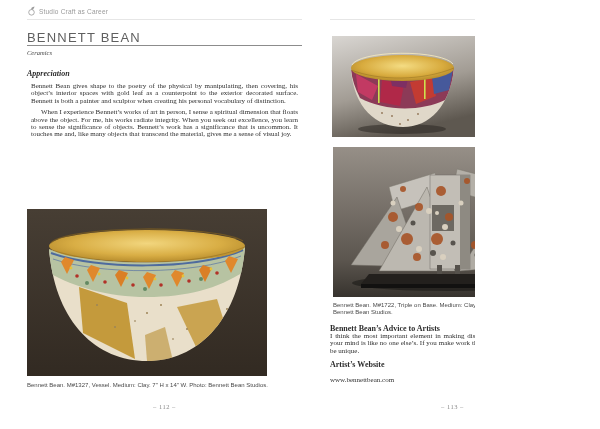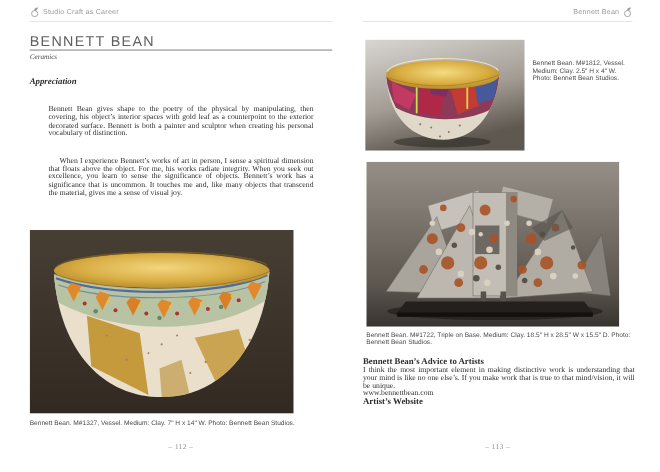--- a/index.html
+++ b/index.html
@@ -1,57 +1,57 @@
 <!DOCTYPE html>
 <html><head>
 <meta charset="utf-8">
 <style>
   html,body{margin:0;padding:0;background:#ffffff;}
   .spread{
-    position:relative;width:600px;height:429px;background:#ffffff;
+    position:relative;width:475px;height:429px;background:#ffffff;
     font-family:"Liberation Serif",serif;color:#333;overflow:hidden;
   }
   
   .running-head{position:absolute;top:6px;display:flex;align-items:center;gap:3px;
     font-family:"Liberation Sans",sans-serif;font-size:6.5px;color:#9a9a9a;letter-spacing:.2px;}
   .running-head.left{left:27px;}
   .running-head.right{left:330px;width:245px;justify-content:flex-end;}
   .head-rule{position:absolute;top:19px;height:1px;background:#e6e6e6;}
   .head-rule.left{left:27px;width:275px;}
   .head-rule.right{left:330px;width:245px;}
   .logo{width:9px;height:10px;flex:0 0 auto;}
   
   .title{position:absolute;left:27px;top:30px;width:275px;
     font-family:"Liberation Sans",sans-serif;font-size:13px;letter-spacing:1.2px;color:#5f5f5f;}
   .title-rule{position:absolute;left:27px;top:45px;width:275px;height:1px;background:#8c8c8c;}
   .subtitle{position:absolute;left:27px;top:49px;font-style:italic;font-size:6.5px;color:#444;}
   .sec-heading{position:absolute;font-weight:bold;font-size:8px;color:#2e2e2e;}
   .appr-heading{left:27px;top:69px;font-style:italic;}
   .body-copy{position:absolute;left:27px;top:79px;width:275px;font-size:7px;line-height:7.4px;
     text-align:justify;color:#2f2f2f;}
-  .body-copy p{margin:17px;}
+  .body-copy p{margin:4px;}
   .body-copy p.indent{text-indent:10px;}
   figure{margin:0;padding:0;position:absolute;}
   .fig-left{left:27px;top:209px;width:240px;height:167px;}
   .caption{position:absolute;font-family:"Liberation Sans",sans-serif;font-size:6px;
     line-height:7.2px;color:#4a4a4a;}
   .caption-left{left:27px;top:382px;width:275px;}
   .caption-rt{left:484px;top:55px;width:86px;}
   .caption-rb{left:333px;top:302px;width:250px;}
   .pagenum{position:absolute;top:403px;font-size:6.5px;letter-spacing:.5px;color:#8a8a8a;text-align:center;}
   .pagenum.left{left:27px;width:275px;}
   .pagenum.right{left:330px;width:245px;}
   
   .fig-rt{left:332px;top:36px;width:145px;height:101px;}
   .fig-rb{left:333px;top:147px;width:230px;height:150px;}
   .advice-heading{left:330px;top:324px;}
   .advice-copy{position:absolute;left:330px;top:333px;width:247px;font-size:7px;line-height:7.4px;
     text-align:justify;color:#2f2f2f;}
   .website-heading{left:330px;top:360px;text-align:center;}
-  .website-url{position:absolute;left:330px;top:353px;font-size:7px;color:#2f2f2f;}
+  .website-url{position:absolute;left:330px;top:376px;font-size:7px;color:#2f2f2f;}
   svg{display:block;}
 </style>
 </head>
 <body>
 
 <div class="spread">
 
   <div class="running-head left">
     <span class="logo">
       <svg viewBox="0 0 10 11" width="9" height="10">

